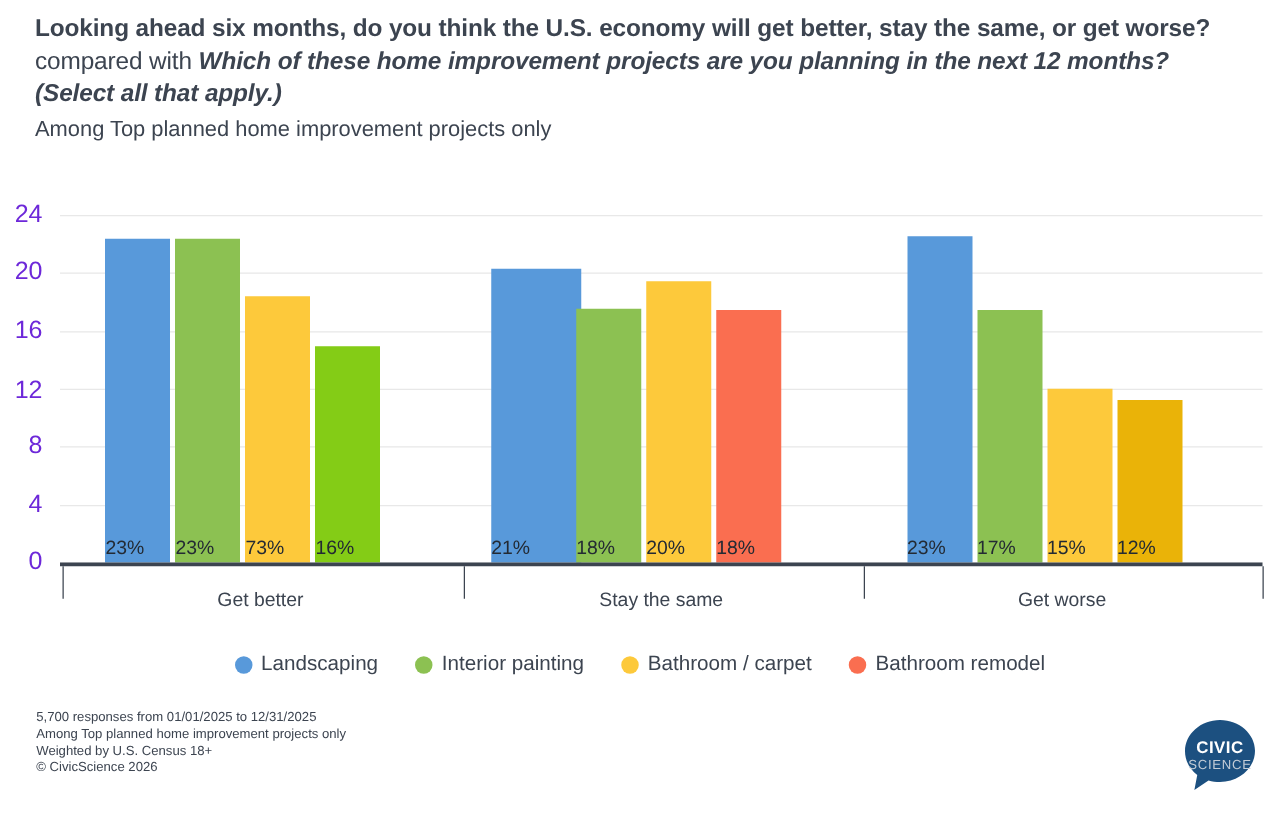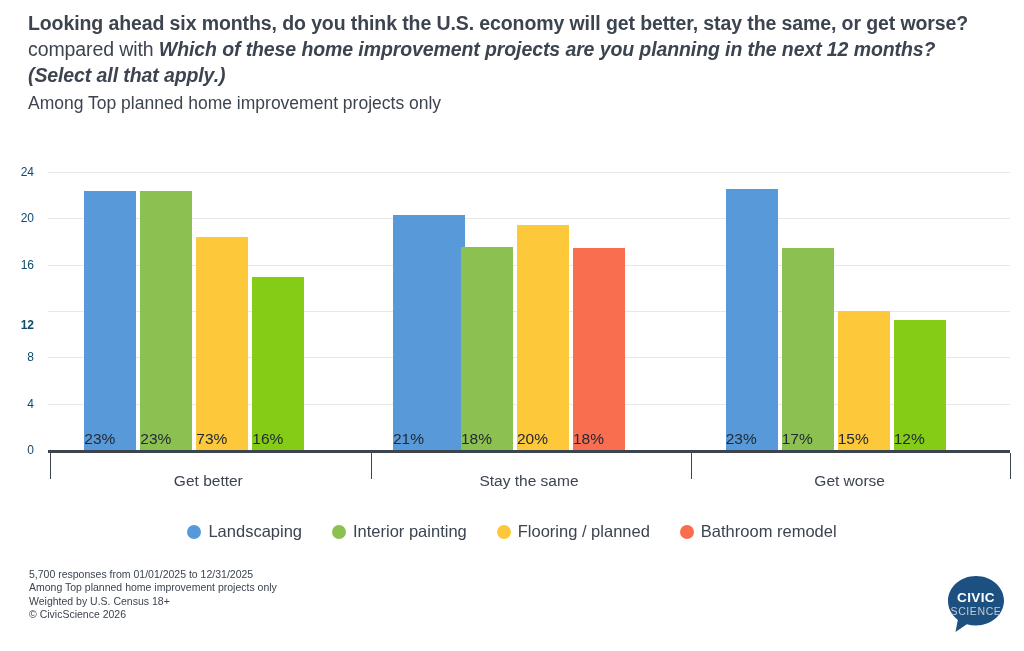--- a/index.html
+++ b/index.html
@@ -70,22 +70,22 @@
   .ylabels {
     position: absolute;
     left: 0;
     top: 150px;
     width: 48px;
     height: 350px;
   }
   .ylabels span {
     position: absolute;
     right: 14px;
-    font-size: 12px;
-    color: #0c4a6e;
+    font-size: 20px;
+    color: #6d28d9;
     transform: translateY(-50%);
     white-space: nowrap;
   }
 
   .axis-line {
     position: absolute;
     left: 48px;
     top: 450px;
     width: 962px;
     height: 3px;
@@ -178,21 +178,21 @@
 
 <div class="header">
   <div class="title"><span>Looking ahead six months, do you think the U.S. economy will get better, stay the same, or get worse?</span><span class="normal"> compared with </span><span class="italic">Which of these home improvement projects are you planning in the next 12 months? (Select all that apply.)</span></div>
   <div class="subtitle">Among Top planned home improvement projects only</div>
 </div>
 
 <div class="ylabels" id="ylabels">
     <span style="top: 300px;">0</span>
     <span style="top: 253.667px;">4</span>
     <span style="top: 207.333px;">8</span>
-    <span style="top: 175px; font-weight: bold;">12</span>
+    <span style="top: 163px;">12</span>
     <span style="top: 114.667px;">16</span>
     <span style="top: 68.3333px;">20</span>
     <span style="top: 22px;">24</span>
   </div>
 
 <div class="chart">
   <div class="plot" id="plot">
       <div class="gridline" style="top: 278px;"></div>
       <div class="gridline" style="top: 231.667px;"></div>
       <div class="gridline" style="top: 185.333px;"></div>
@@ -226,21 +226,21 @@
       </div>
       <div class="bar" style="left: 677.667px; width: 52px; height: 260.625px; background: rgb(88, 153, 218);">
         <div class="bar-label">23%</div>
       </div>
       <div class="bar" style="left: 733.667px; width: 52px; height: 202px; background: rgb(140, 193, 82);">
         <div class="bar-label">17%</div>
       </div>
       <div class="bar" style="left: 789.667px; width: 52px; height: 139px; background: rgb(253, 201, 59);">
         <div class="bar-label">15%</div>
       </div>
-      <div class="bar" style="left: 845.667px; width: 52px; height: 129.733px; background: #84cc16;">
+      <div class="bar" style="left: 845.667px; width: 52px; height: 129.733px; background: #eab308;">
         <div class="bar-label">12%</div>
       </div>
     </div>
 </div>
 
 <div class="axis-line"></div>
 <div id="axis-ticks">
     <div class="axis-tick" style="left: 50px;"></div>
     <div class="axis-tick" style="left: 370.667px;"></div>
     <div class="axis-tick" style="left: 691.333px;"></div>
@@ -256,21 +256,21 @@
     <div class="legend-item">
       <span class="legend-dot" style="background: rgb(88, 153, 218);"></span>
       <span class="legend-text">Landscaping</span>
     </div>
     <div class="legend-item">
       <span class="legend-dot" style="background: rgb(140, 193, 82);"></span>
       <span class="legend-text">Interior painting</span>
     </div>
     <div class="legend-item">
       <span class="legend-dot" style="background: rgb(253, 201, 59);"></span>
-      <span class="legend-text">Flooring / planned</span>
+      <span class="legend-text">Bathroom / carpet</span>
     </div>
     <div class="legend-item">
       <span class="legend-dot" style="background: rgb(250, 110, 80);"></span>
       <span class="legend-text">Bathroom remodel</span>
     </div>
   </div>
 
 <div class="footer">
   <div>5,700 responses from 01/01/2025 to 12/31/2025</div>
   <div>Among Top planned home improvement projects only</div>

